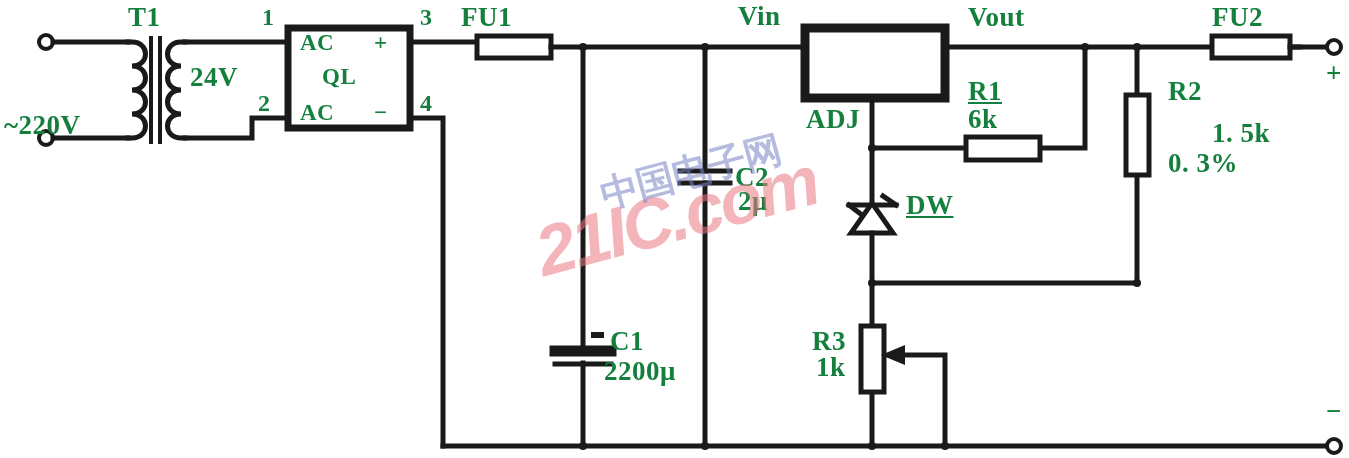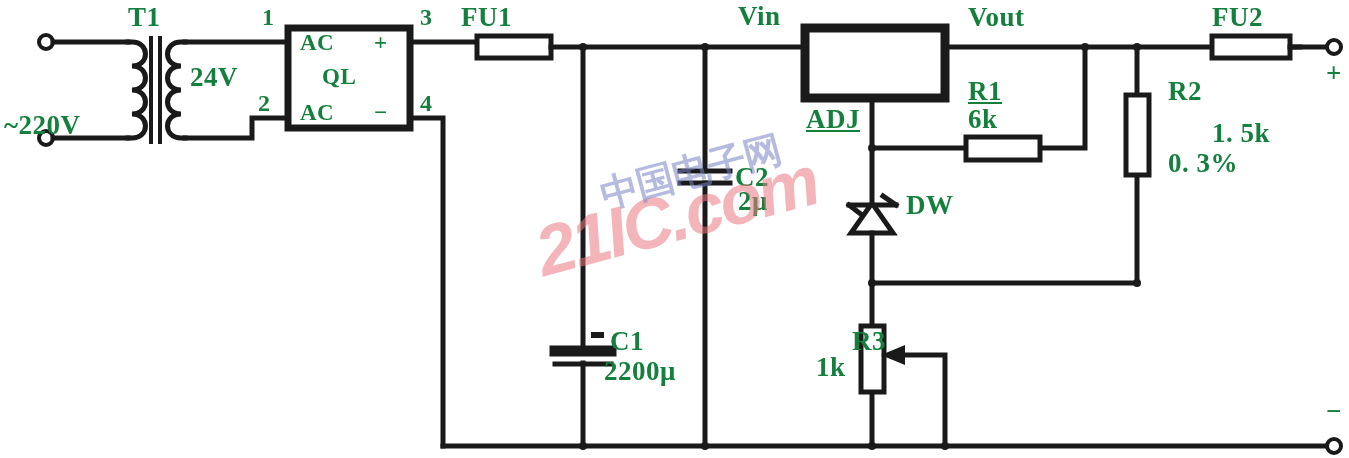--- a/index.html
+++ b/index.html
@@ -186,38 +186,38 @@
   <div class="lbl t-med" style="left:300px;top:30px;">AC</div>
   <div class="lbl t-med" style="left:300px;top:100px;">AC</div>
   <div class="lbl t-med" style="left:374px;top:30px;">+</div>
   <div class="lbl t-med" style="left:374px;top:100px;">−</div>
   <div class="lbl t-med" style="left:322px;top:64px;">QL</div>
 
   <div class="lbl t-big" style="left:461px;top:2px;">FU1</div>
 
   <div class="lbl t-big" style="left:738px;top:1px;">Vin</div>
   <div class="lbl t-big" style="left:968px;top:2px;">Vout</div>
-  <div class="lbl t-big" style="left:806px;top:104px;text-decoration:underline;">ADJ</div>
+  <div class="lbl t-big" style="left:806px;top:104px;">ADJ</div>
 
   <div class="lbl t-big" style="left:735px;top:162px;">C2</div>
   <div class="lbl t-big" style="left:738px;top:186px;">2μ</div>
 
   <div class="lbl t-big" style="left:610px;top:326px;">C1</div>
   <div class="lbl t-big" style="left:604px;top:356px;">2200μ</div>
 
   <div class="lbl t-big" style="left:968px;top:76px;text-decoration:underline;">R1</div>
   <div class="lbl t-big" style="left:968px;top:104px;">6k</div>
 
   <div class="lbl t-big" style="left:1168px;top:76px;">R2</div>
   <div class="lbl t-big" style="left:1168px;top:118px;margin-left:44px;">1. 5k</div>
   <div class="lbl t-big" style="left:1168px;top:148px;text-align:center;">0. 3%</div>
 
-  <div class="lbl t-big" style="left:906px;top:190px;">DW</div>
-
-  <div class="lbl t-big" style="left:852px;top:326px;">R3</div>
+  <div class="lbl t-big" style="left:906px;top:190px;text-decoration:underline;">DW</div>
+
+  <div class="lbl t-big" style="left:812px;top:326px;">R3</div>
   <div class="lbl t-big" style="left:816px;top:352px;">1k</div>
 
   <div class="lbl t-big" style="left:1212px;top:2px;">FU2</div>
 
   <div class="lbl t-big" style="left:1326px;top:58px;">+</div>
   <div class="lbl t-big" style="left:1326px;top:396px;">−</div>
 
   <div class="wm" id="wm-21ic">21IC.com</div>
   <div class="wm" id="wm-cn">中国电子网</div>
 

